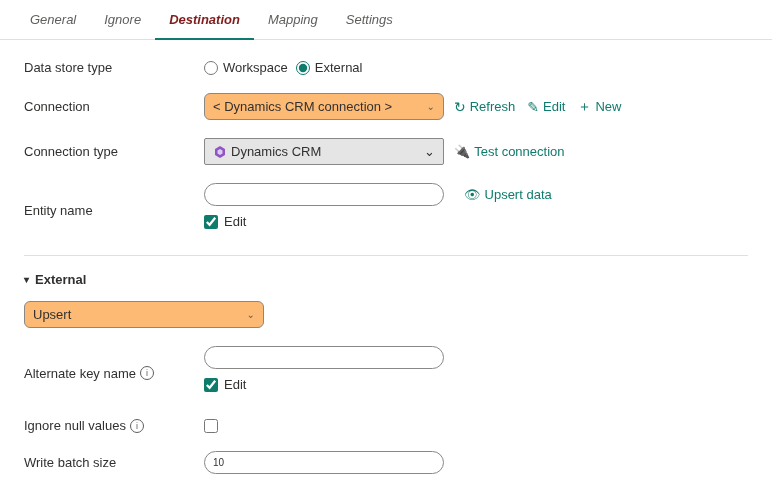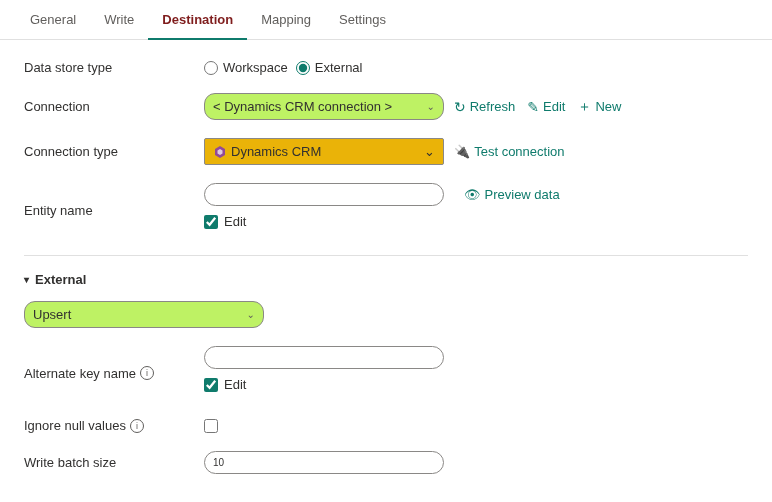--- a/index.html
+++ b/index.html
@@ -1,38 +1,38 @@
 <!DOCTYPE html>
 <html><head>
   <meta charset="utf-8">
   <style>
     * { box-sizing: border-box; margin: 0; padding: 0; }
     body { font-family: 'Segoe UI', Arial, sans-serif; font-size: 13px; color: #323130; background: #fff; width: 772px; min-height: 502px; }
 
     
     .tabs { display: flex; border-bottom: 1px solid #e0e0e0; padding: 0 16px; }
-    .tab { padding: 12px 14px; cursor: pointer; font-size: 13px; color: #605e5c; position: relative; }
+    .tab { padding: 12px 14px; cursor: pointer; font-size: 13px; color: #605e5c; position: relative; font-style: italic; }
     .tab.active { color: #7f1d1d; font-weight: 600; }
     .tab.active::after { content: ''; position: absolute; bottom: -1px; left: 0; right: 0; height: 2px; background: #0f7b6c; }
 
     
     .content { padding: 20px 24px; }
 
     
     .form-row { display: flex; align-items: center; margin-bottom: 18px; }
     .form-label { width: 180px; min-width: 180px; font-size: 13px; color: #323130; display: flex; align-items: center; gap: 4px; }
     .form-controls { display: flex; align-items: center; gap: 10px; flex: 1; }
 
     
     .radio-group { display: flex; align-items: center; gap: 8px; }
     .radio-item { display: flex; align-items: center; gap: 5px; cursor: pointer; }
     .radio-item input[type=radio] { accent-color: #0f7b6c; width: 14px; height: 14px; }
 
     
-    .dropdown { display: flex; align-items: center; border: 1px solid #8a8886; border-radius: 11px; padding: 5px 8px; background: #bef264; min-width: 240px; cursor: pointer; justify-content: space-between; }
+    .dropdown { display: flex; align-items: center; border: 1px solid #8a8886; border-radius: 6px; padding: 5px 8px; background: #fdba74; min-width: 240px; cursor: pointer; justify-content: space-between; }
     .dropdown span { font-size: 13px; color: #323130; }
     .dropdown .chevron { font-size: 10px; color: #605e5c; }
 
     
     .action-btns { display: flex; align-items: center; gap: 12px; }
     .action-btn { display: flex; align-items: center; gap: 4px; cursor: pointer; color: #0f7b6c; font-size: 13px; background: none; border: none; padding: 0; }
     .action-btn .icon { font-size: 14px; }
 
     
     .text-input { border: 1px solid #8a8886; border-radius: 12px; padding: 5px 8px; font-size: 10px; color: #323130; min-width: 240px; outline: none; }
@@ -45,32 +45,32 @@
     .advanced-header { display: flex; align-items: center; gap: 6px; font-size: 13px; font-weight: 600; color: #323130; cursor: pointer; margin-bottom: 14px; }
     .advanced-header .chevron-icon { font-size: 10px; }
 
     
     .info-icon { width: 14px; height: 14px; border-radius: 50%; border: 1px solid #605e5c; display: inline-flex; align-items: center; justify-content: center; font-size: 9px; color: #605e5c; cursor: pointer; }
 
     
     .divider { border: none; border-top: 1px solid #e0e0e0; margin: 8px 0 16px 0; }
 
     
-    .conn-type-dropdown { display: flex; align-items: center; border: 1px solid #8a8886; border-radius: 2px; padding: 5px 8px; background: #eab308; min-width: 240px; cursor: pointer; justify-content: space-between; }
+    .conn-type-dropdown { display: flex; align-items: center; border: 1px solid #8a8886; border-radius: 2px; padding: 5px 8px; background: #e5e5e5; min-width: 240px; cursor: pointer; justify-content: space-between; }
 
     
     .dynamics-icon { width: 14px; height: 14px; display: inline-block; margin-right: 4px; vertical-align: middle; }
     .dynamics-icon svg { width: 14px; height: 14px; }
   </style>
 </head>
 <body>
 
 <div class="tabs">
   <div class="tab">General</div>
-  <div class="tab">Write</div>
+  <div class="tab">Ignore</div>
   <div class="tab active">Destination</div>
   <div class="tab">Mapping</div>
   <div class="tab">Settings</div>
 </div>
 
 <div class="content">
 
   <div class="form-row">
     <div class="form-label">Data store type</div>
     <div class="form-controls">
@@ -133,21 +133,21 @@
     </div>
   </div>
 
   <div class="form-row">
     <div class="form-label">Entity name</div>
     <div class="form-controls" style="align-items:flex-start;flex-direction:column;gap:4px;">
       <div style="display:flex;align-items:center;gap:10px;">
         <input type="text" class="text-input" value="" style="">
         <button class="action-btn" style="margin-left:10px;">
           <span style="font-size:13px;">👁</span>
-          <span>Preview data</span>
+          <span>Upsert data</span>
         </button>
       </div>
       <div class="checkbox-row" style="margin-left:0;">
         <input type="checkbox" checked="" style="">
         <span>Edit</span>
       </div>
     </div>
   </div>
 
   <hr class="divider">

